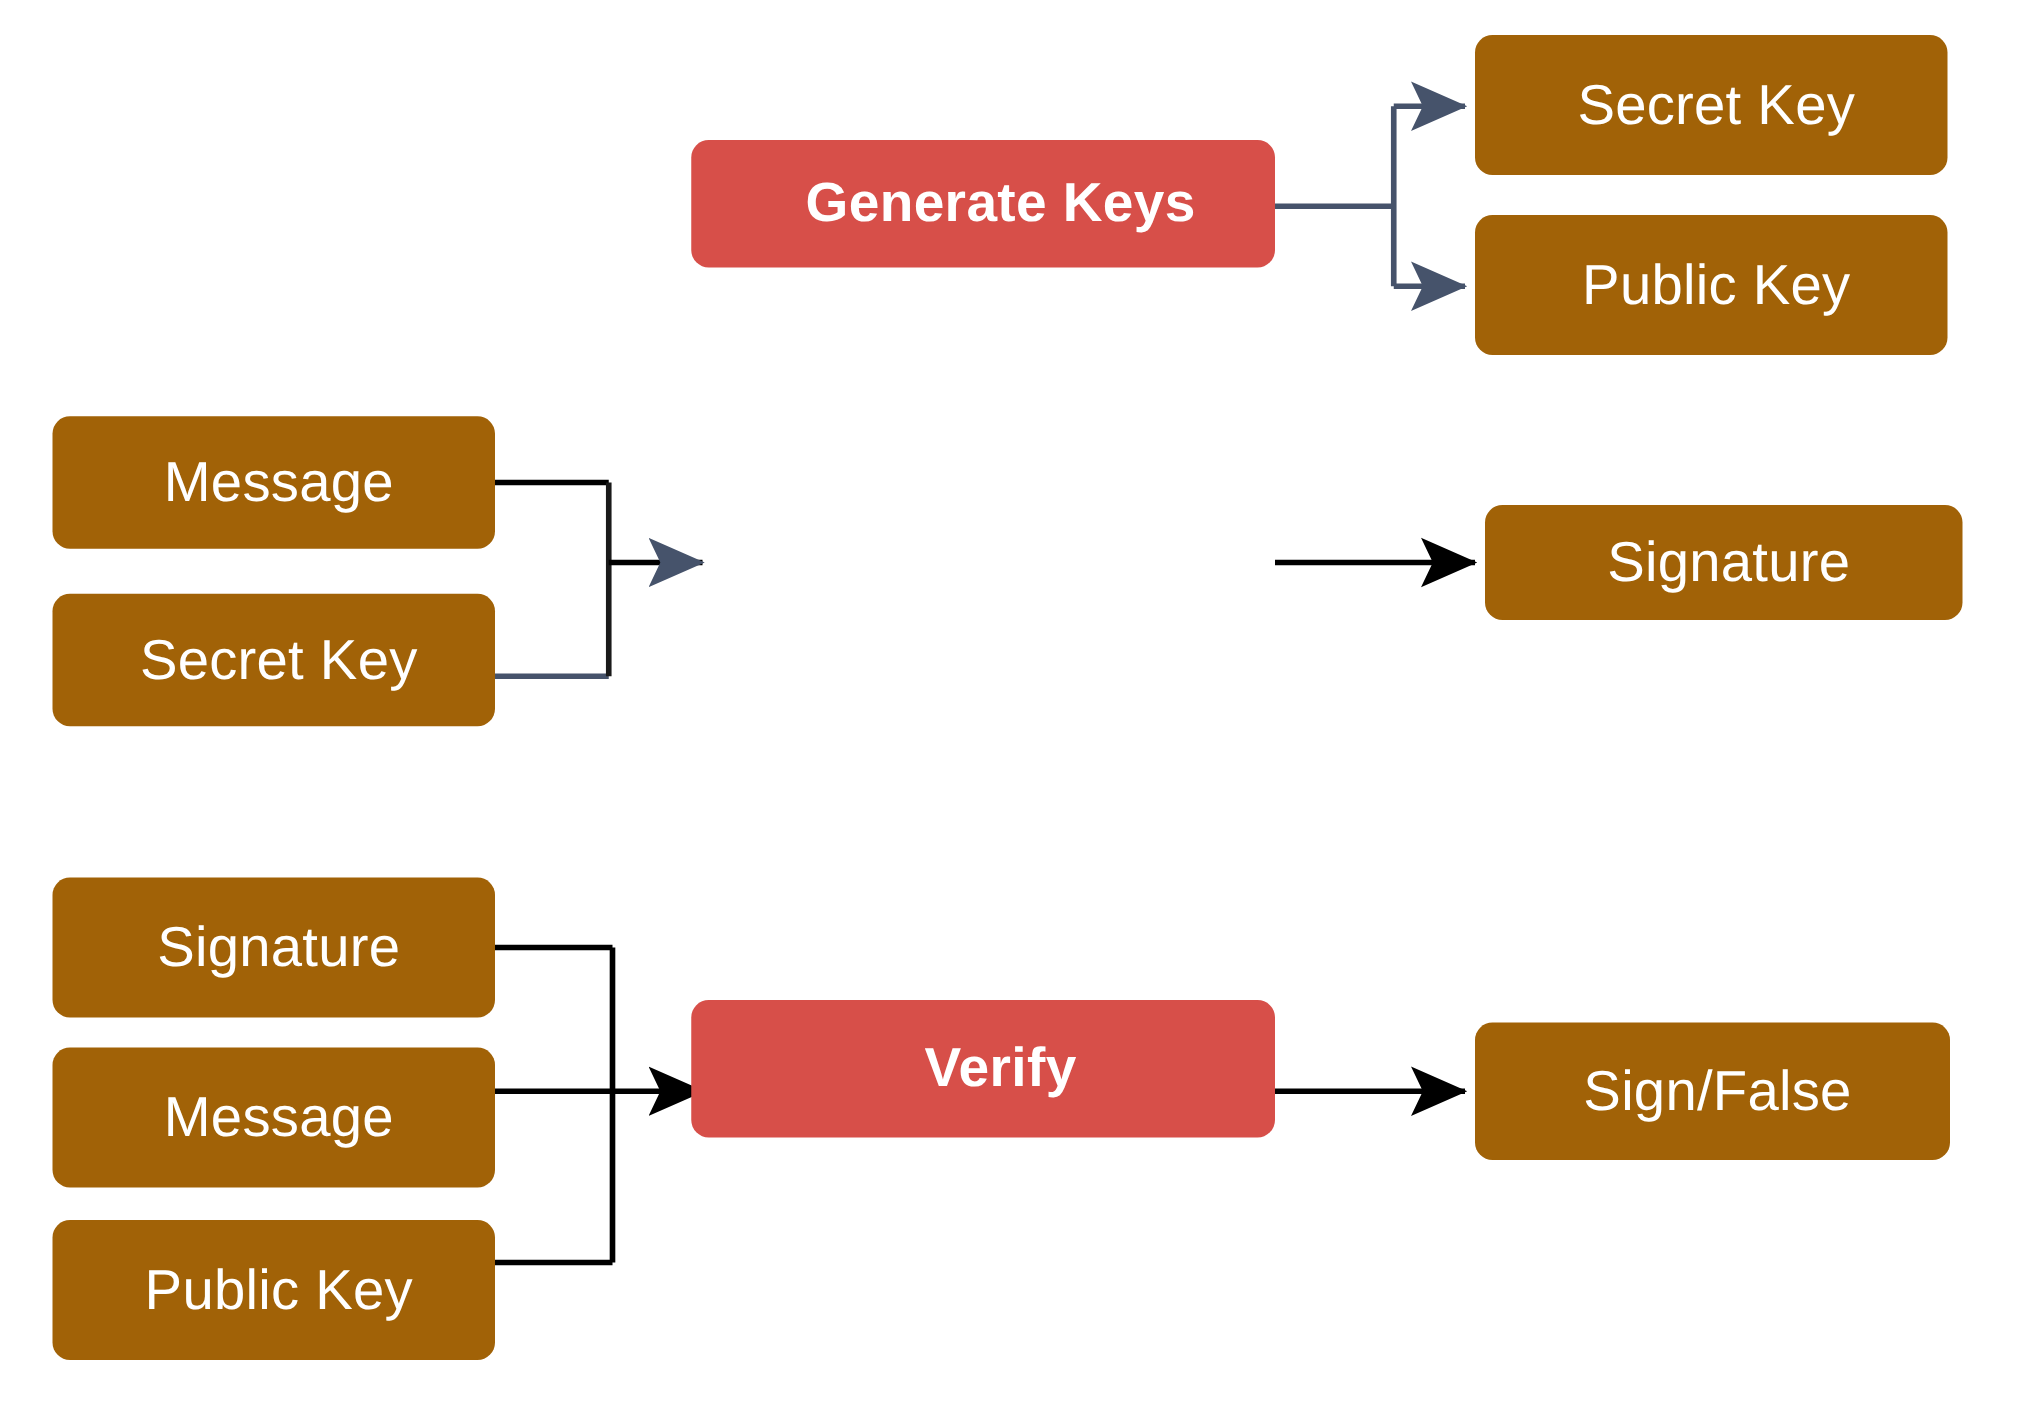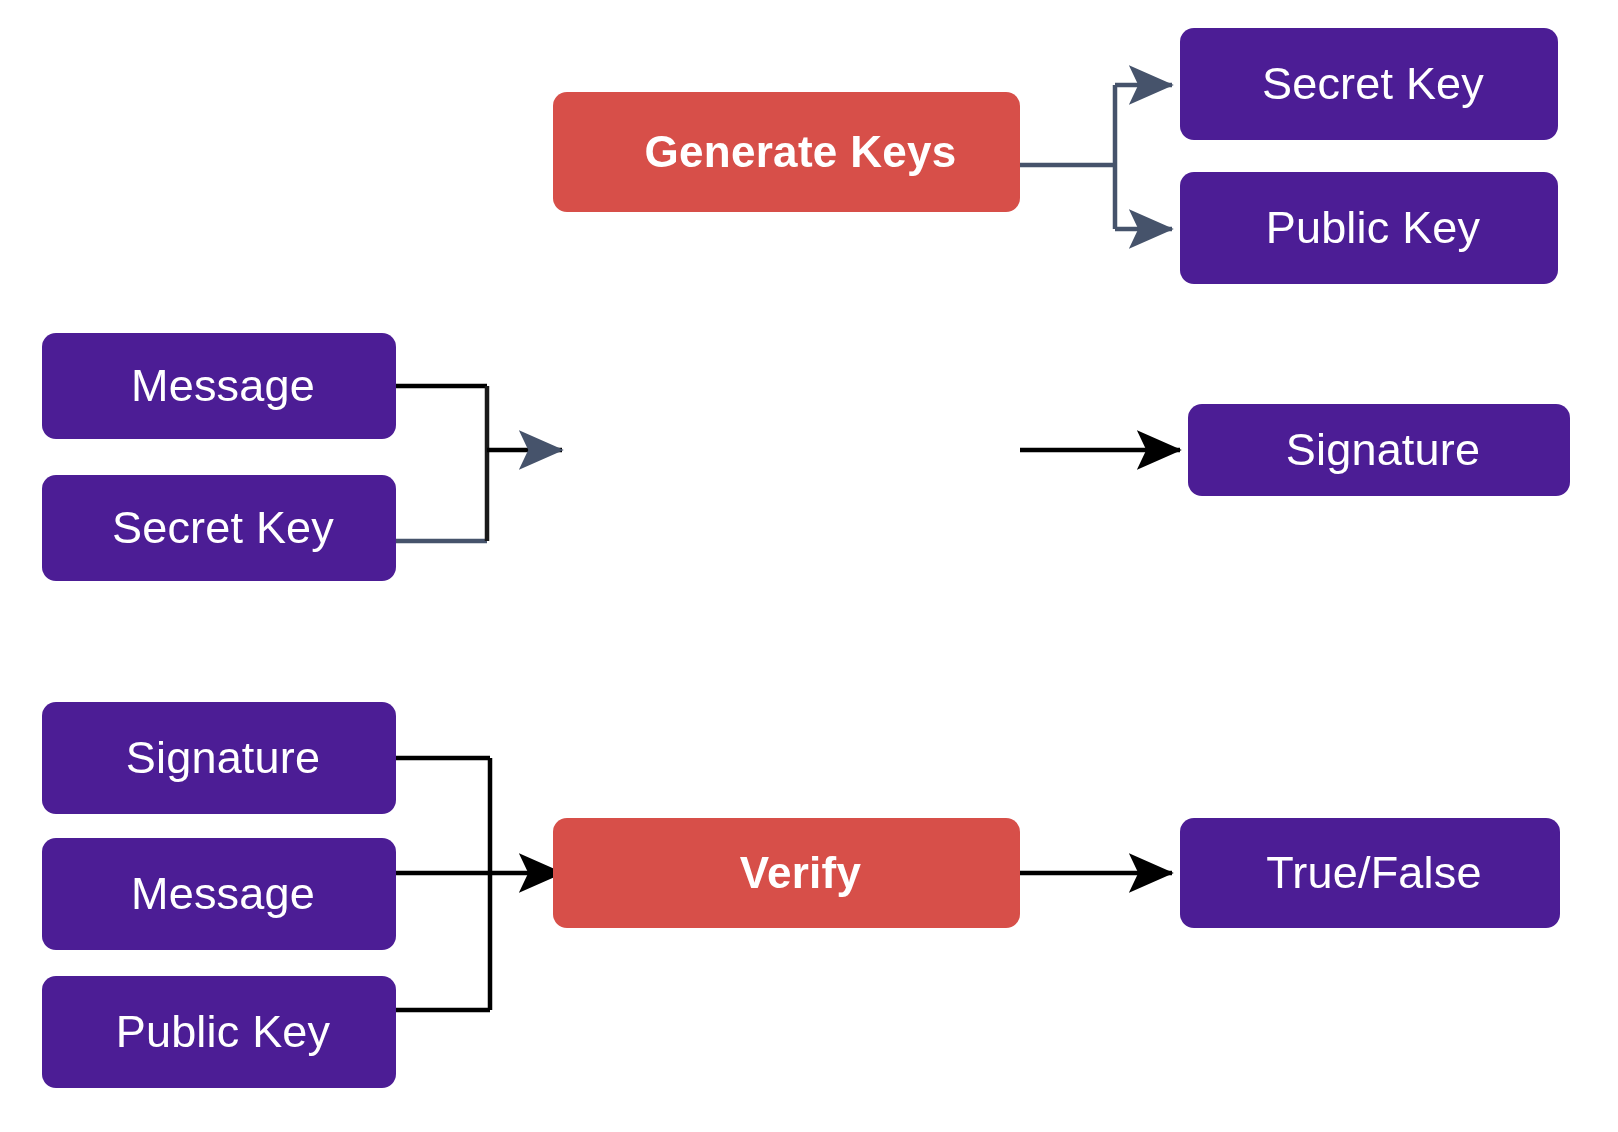--- a/index.html
+++ b/index.html
@@ -31,21 +31,21 @@
     align-items: center;
     justify-content: center;
     box-sizing: border-box;
     border-radius: 14px;
     color: #ffffff;
     text-align: center;
     line-height: 1.1;
     white-space: nowrap;
   }
   .node.blue {
-    background: #4c1d95;
+    background: #a16207;
     font-weight: 400;
     font-size: 45px;
     letter-spacing: 0.2px;
   }
   .node.red {
     background: #D74F49;
     font-weight: 700;
     font-size: 44px;
     letter-spacing: 0.3px;
   }
@@ -97,21 +97,21 @@
       <path d="M396,1010 L490,1010" fill="none" stroke="#000000" stroke-width="4.5"></path>
       <path d="M490,758 L490,1010" fill="none" stroke="#000000" stroke-width="4.5"></path>
       <path d="M490,873 L562,873" fill="none" stroke="#000000" stroke-width="4.5" marker-end="url(#arrowBlack)"></path>
     </g>
 
     <g>
       <path d="M1020,873 L1172,873" fill="none" stroke="#000000" stroke-width="4.5" marker-end="url(#arrowBlack)"></path>
     </g>
   </svg>
 
-  <div class="node red" style="left:553px; top:92px; width:467px; height:120px;">
+  <div class="node red" style="left:553px; top:112px; width:467px; height:102px;">
     <span class="label">Generate Keys</span>
   </div>
 
   <div class="node blue" style="left:1180px; top:28px; width:378px; height:112px;">
     <span class="label">Secret Key</span>
   </div>
 
   <div class="node blue" style="left:1180px; top:172px; width:378px; height:112px;">
     <span class="label">Public Key</span>
   </div>
@@ -134,21 +134,21 @@
   </div>
 
   <div class="node blue" style="left:42px; top:838px; width:354px; height:112px;">
     <span class="label">Message</span>
   </div>
 
   <div class="node blue" style="left:42px; top:976px; width:354px; height:112px;">
     <span class="label">Public Key</span>
   </div>
 
-  <div class="node red" style="left:553px; top:818px; width:467px; height:110px;">
+  <div class="node red" style="left:553px; top:800px; width:467px; height:110px;">
     <span class="label">Verify</span>
   </div>
 
   <div class="node blue" style="left:1180px; top:818px; width:380px; height:110px;">
-    <span class="label">True/False</span>
+    <span class="label">Sign/False</span>
   </div>
 
 </div>
 
 </body></html>

